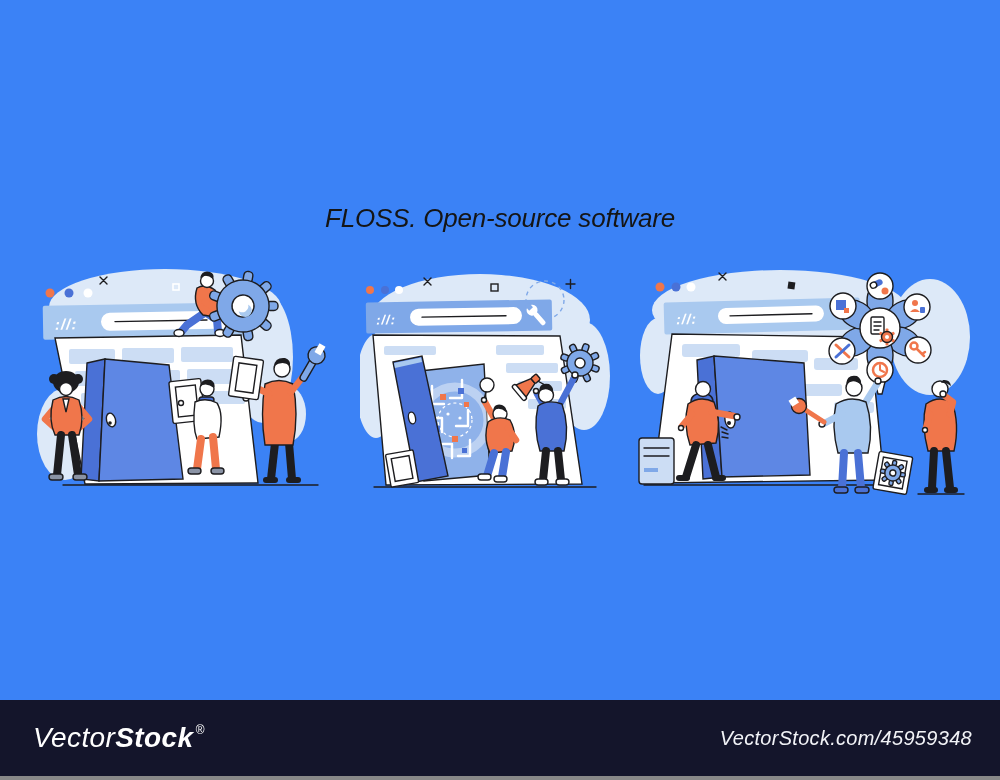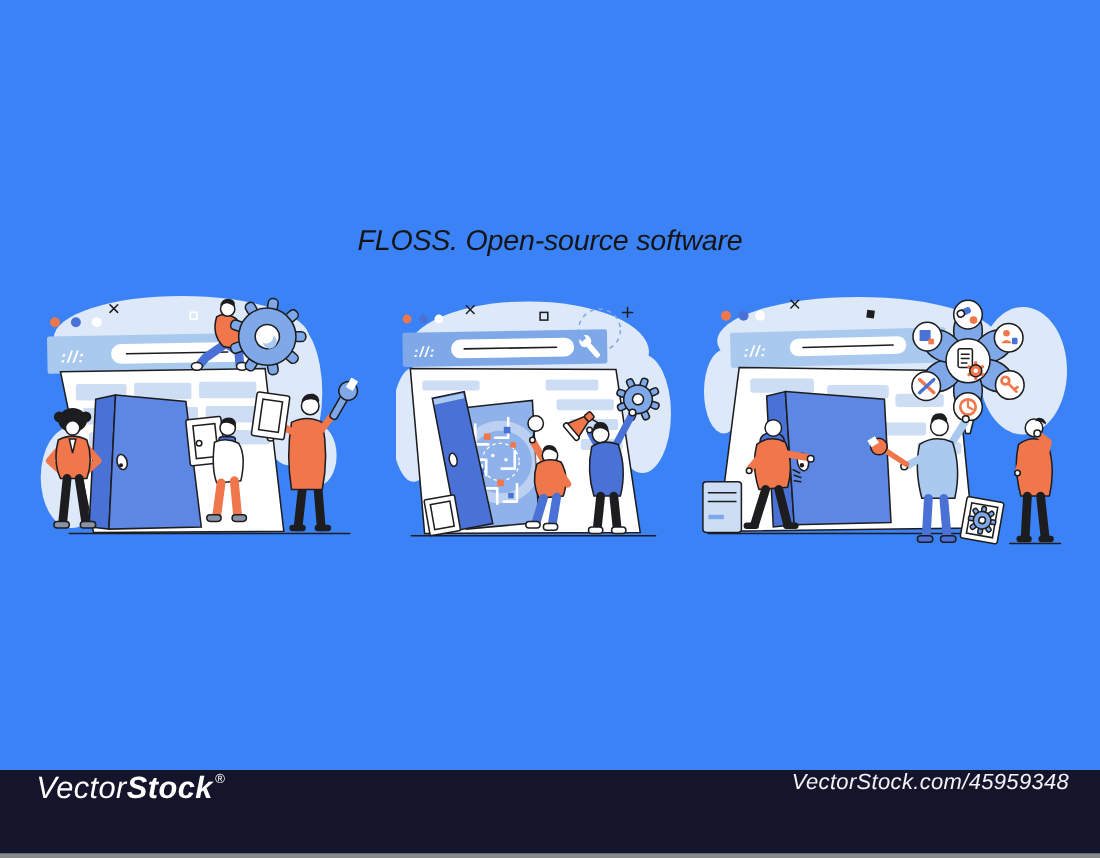--- a/index.html
+++ b/index.html
@@ -10,21 +10,21 @@
   html,body{margin:0;padding:0;background:#888;}
   .canvas{position:relative;width:1000px;height:776px;background:#3b82f6;overflow:hidden;
           font-family:"Liberation Sans",sans-serif;font-style:italic;}
   .title{position:absolute;left:0;right:0;top:203px;text-align:center;font-size:26px;
          color:#151515;letter-spacing:-0.2px;}
   .scene{position:absolute;}
   #scene1{left:35px;top:262px;width:300px;height:234px;}
   #scene2{left:360px;top:268px;width:250px;height:226px;}
   #scene3{left:630px;top:262px;width:340px;height:250px;}
   .wm-bar{position:absolute;left:0;top:700px;width:1000px;height:80px;background:var(--c-bar);
-          display:flex;align-items:flex-start;justify-content:space-between;
+          display:flex;align-items:center;justify-content:space-between;
           padding:0 28px 4px 33px;box-sizing:border-box;}
   .wm-brand{font-size:28px;color:#ffffff;letter-spacing:.4px;}
   .wm-light{font-weight:300;}
   .wm-bold{font-weight:700;}
   .wm-reg{font-size:12px;vertical-align:13px;margin-left:2px;font-weight:400;}
   .wm-url{font-size:20px;color:#F2F3F7;letter-spacing:.3px;}
   
   .fW{fill:#fff}.fOr{fill:var(--c-orange)}.fBl{fill:var(--c-blue)}.fDb{fill:var(--c-door)}
   .fMb{fill:var(--c-mid)}.fLb{fill:var(--c-light)}.fPb{fill:var(--c-pale)}.fRb{fill:var(--c-row)}
   .fPn{fill:var(--c-panel)}.fIn{fill:var(--c-ink)}.fSh{fill:var(--c-shoe)}

